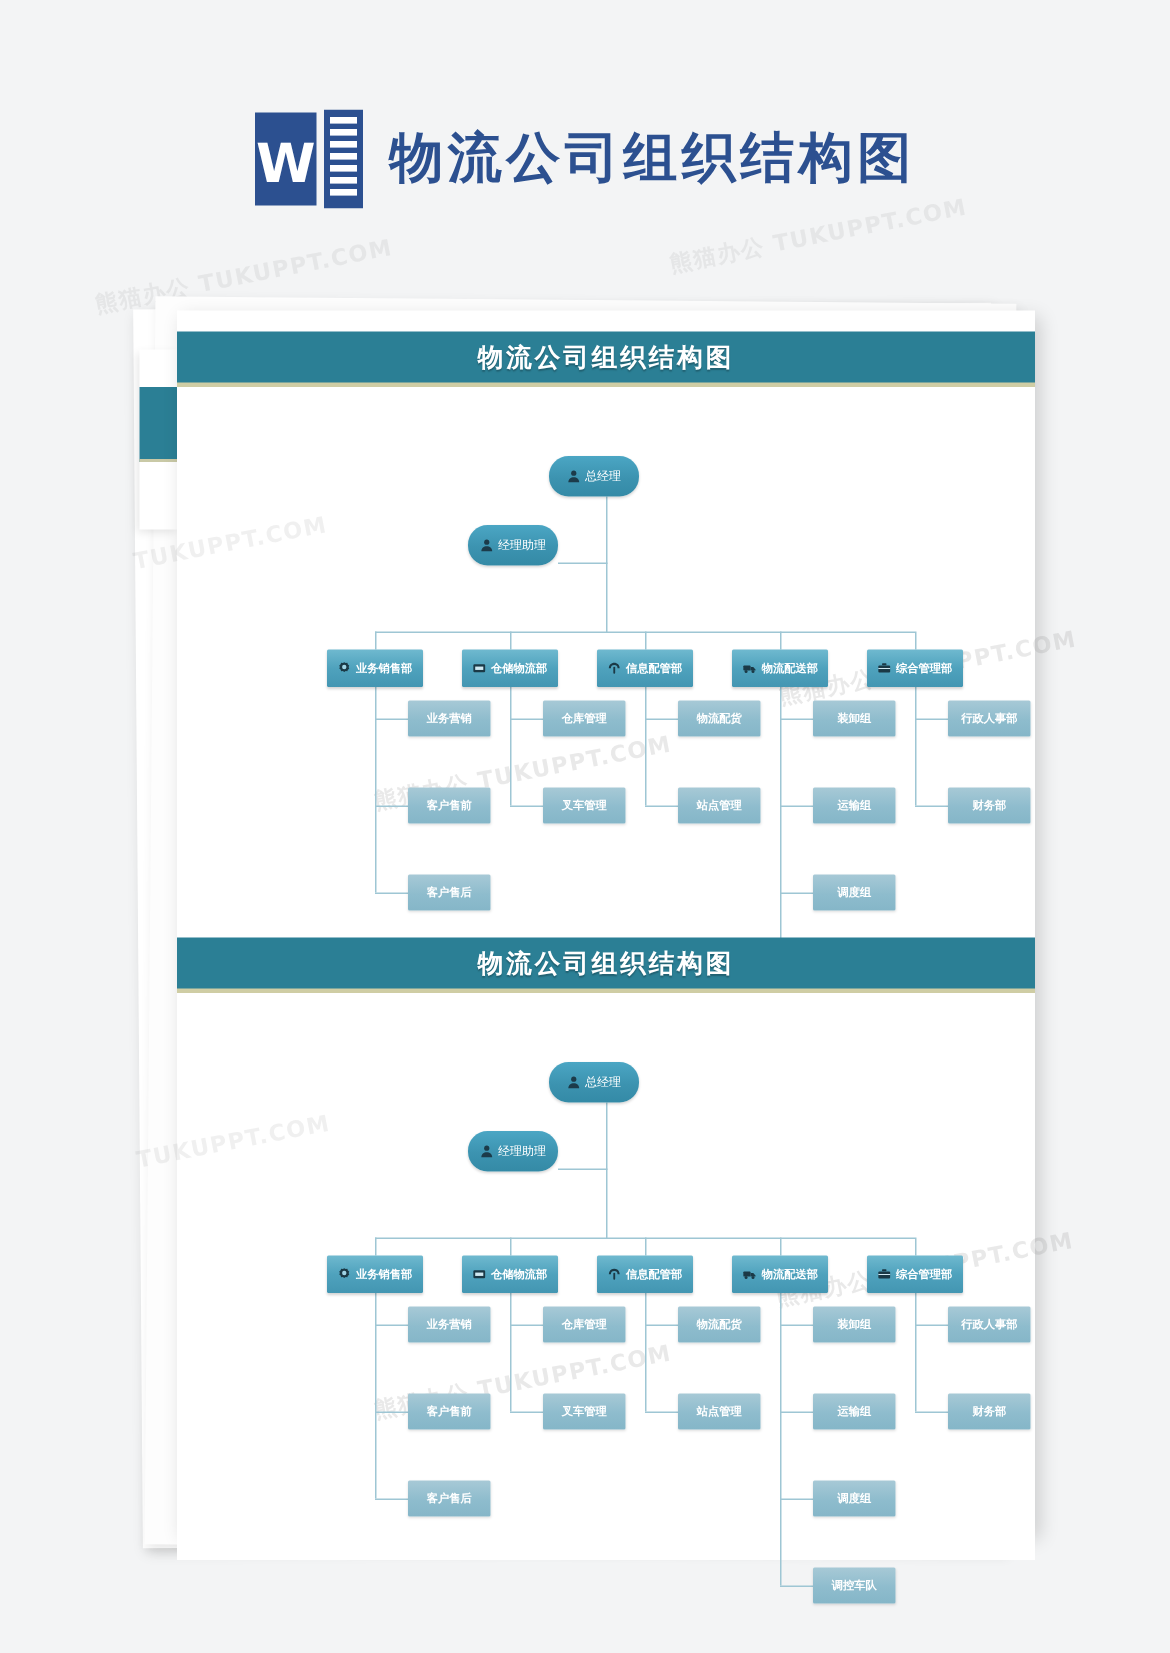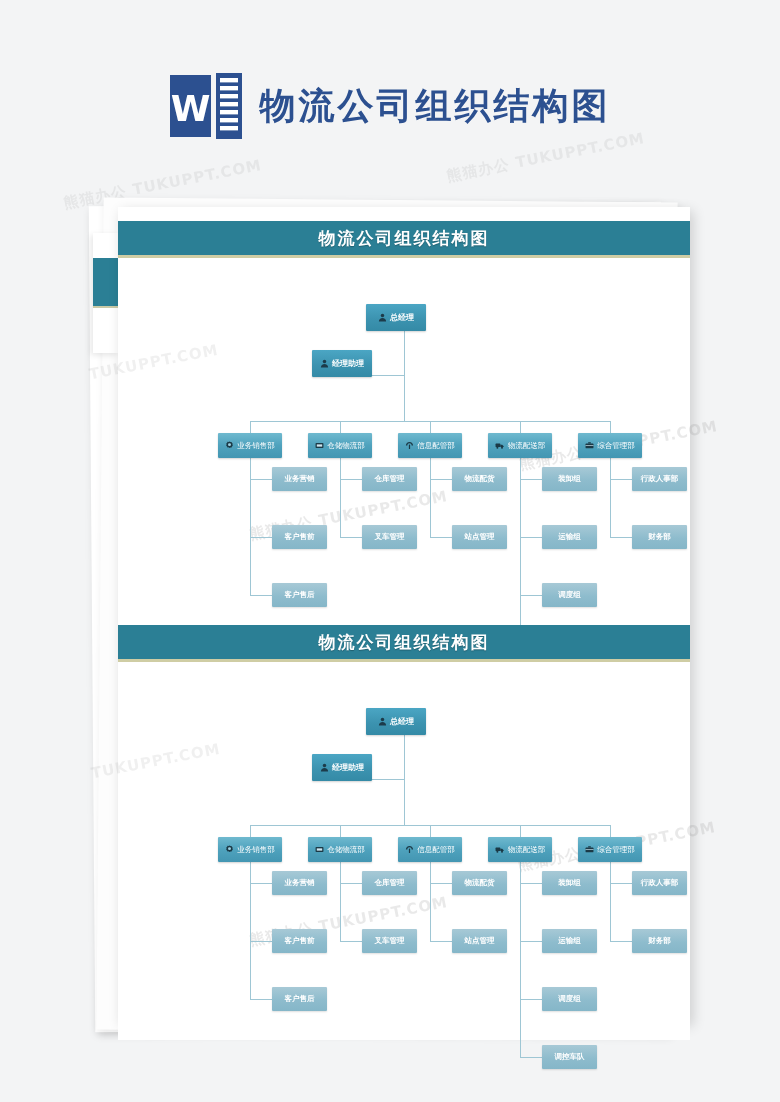--- a/index.html
+++ b/index.html
@@ -71,26 +71,27 @@
   
   .node {
     position: absolute;
     display: flex; align-items: center; justify-content: center; gap: 3px;
     color: #ffffff; white-space: nowrap;
     font-family: "DejaVu Sans", "Liberation Sans", sans-serif;
     border-radius: 1px;
   }
   .n-top {
     background: linear-gradient(to bottom, #4ba6c4 0%, #3c93b0 55%, #348aa6 100%);
-    font-size: 8px; font-weight: bold;
+    font-size: 8px; font-weight: normal;
     box-shadow: 0 1px 2px rgba(0,0,0,.18);
+    border-radius: 13px;
   }
   .n-dept {
     background: linear-gradient(to bottom, #6fb9cf 0%, #4fa2bd 50%, #4396b2 100%);
-    font-size: 7.5px; font-weight: normal;
+    font-size: 7.5px; font-weight: bold;
     box-shadow: 0 1px 2px rgba(0,0,0,.18);
   }
   .n-leaf {
     background: linear-gradient(to bottom, #a7c9d6 0%, #8ebccd 55%, #85b6c8 100%);
     font-size: 7.5px; font-weight: bold;
     box-shadow: 0 1px 2px rgba(0,0,0,.13);
   }
   .ico { display: inline-flex; align-items: center; flex: none; }
 
   

